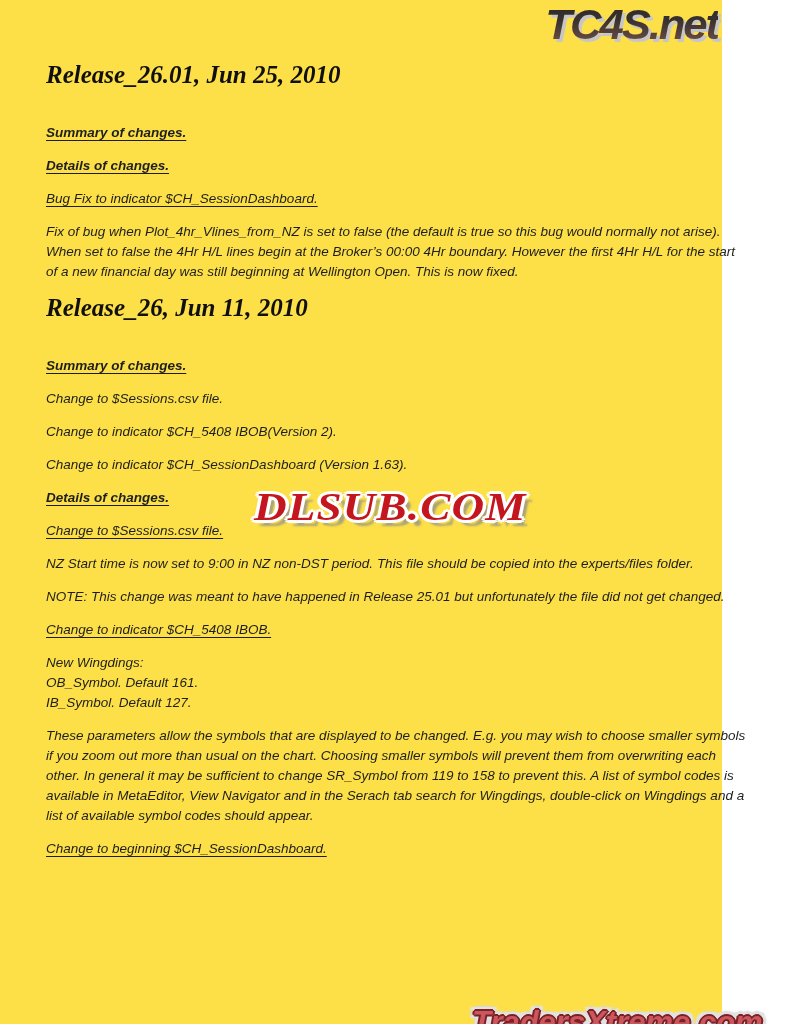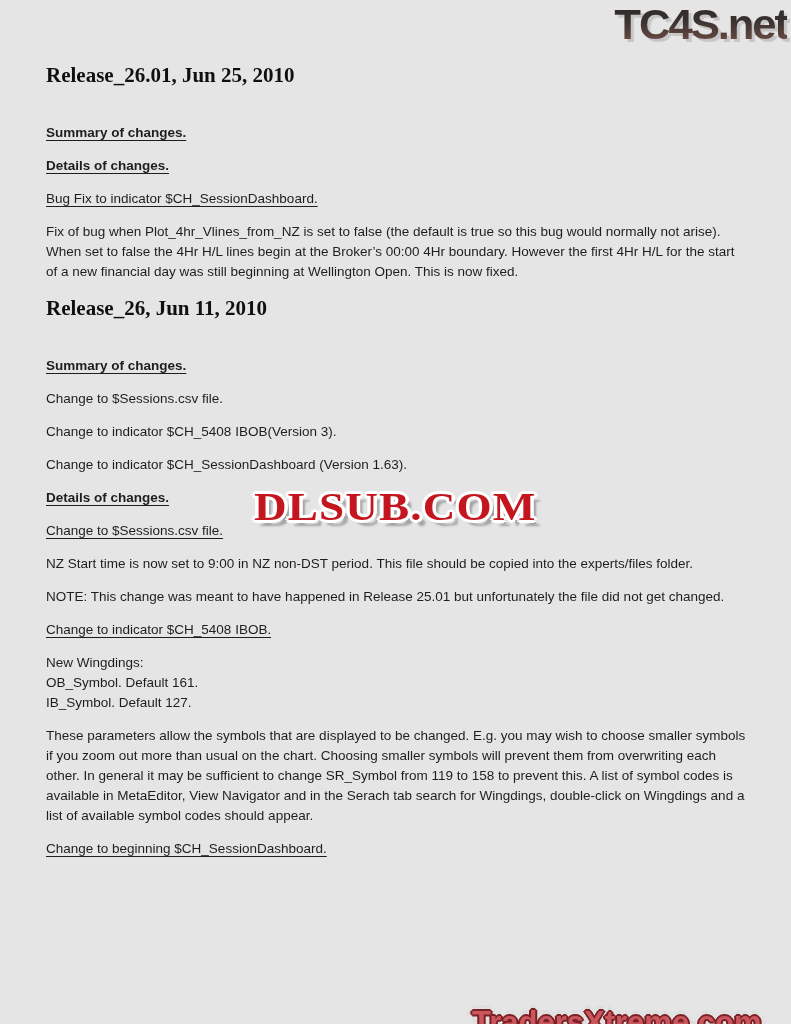--- a/index.html
+++ b/index.html
@@ -3,21 +3,21 @@
 <meta charset="utf-8">
 <style>
   * { margin: 0; padding: 0; box-sizing: border-box; }
   html, body {
     width: 791px; height: 1024px;
     background: #ffffff;
     overflow: hidden;
     font-family: "Liberation Sans", sans-serif;
     position: relative;
   }
-  .page { position: relative; width: 791px; height: 1024px; background: #e5e5e5; }
+  .page { position: relative; width: 722px; height: 1024px; background: #fde047; font-style: italic; }
 
   
   .tc4s-logo {
     position: absolute;
     top: 0px; right: 4px;
     font-family: "Liberation Sans", sans-serif;
     font-weight: bold;
     font-size: 42px;
     line-height: 50px;
     letter-spacing: -2px;
@@ -36,21 +36,21 @@
     top: 62px; left: 46px;
     width: 700px;
     color: #1e1e1e;
     font-size: 13.5px;
     line-height: 20px;
   }
   .blk { margin: 0 0 13px 0; }
   .blk-heading {
     font-family: "Liberation Serif", serif;
     font-weight: bold;
-    font-size: 21px;
+    font-size: 25px;
     line-height: 26px;
     color: #101010;
     margin: 2px 0 35px 0;
   }
   .blk-heading:first-child { margin-top: 0; }
   .blk-section {
     font-weight: bold;
     text-decoration: underline;
     text-underline-offset: 3px;
   }
@@ -113,21 +113,21 @@
 
   <main class="doc" id="doc">
       <div class="blk blk-heading">Release_26.01, Jun 25, 2010</div>
       <div class="blk blk-section">Summary of changes.</div>
       <div class="blk blk-section">Details of changes.</div>
       <div class="blk blk-link">Bug Fix to indicator $CH_SessionDashboard.</div>
       <div class="blk blk-para">Fix of bug when Plot_4hr_Vlines_from_NZ is set to false (the default is true so this bug would normally not arise). When set to false the 4Hr H/L lines begin at the Broker’s 00:00 4Hr boundary. However the first 4Hr H/L for the start of a new financial day was still beginning at Wellington Open. This is now fixed.</div>
       <div class="blk blk-heading">Release_26, Jun 11, 2010</div>
       <div class="blk blk-section">Summary of changes.</div>
       <div class="blk blk-para">Change to $Sessions.csv file.</div>
-      <div class="blk blk-para">Change to indicator $CH_5408 IBOB(Version 3).</div>
+      <div class="blk blk-para">Change to indicator $CH_5408 IBOB(Version 2).</div>
       <div class="blk blk-para">Change to indicator $CH_SessionDashboard (Version 1.63).</div>
       <div class="blk blk-section">Details of changes.</div>
       <div class="blk blk-link">Change to $Sessions.csv file.</div>
       <div class="blk blk-para">NZ Start time is now set to 9:00 in NZ non-DST period. This file should be copied into the experts/files folder.</div>
       <div class="blk blk-para">NOTE: This change was meant to have happened in Release 25.01 but unfortunately the file did not get changed.</div>
       <div class="blk blk-link">Change to indicator $CH_5408 IBOB.</div>
       <div class="blk blk-lines">
         <div>New Wingdings:</div>
         <div>OB_Symbol. Default 161.</div>
         <div>IB_Symbol. Default 127.</div>

